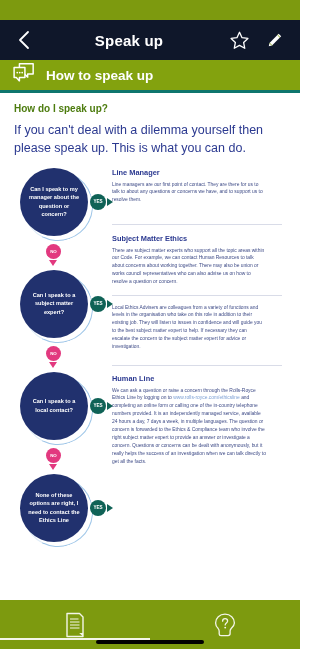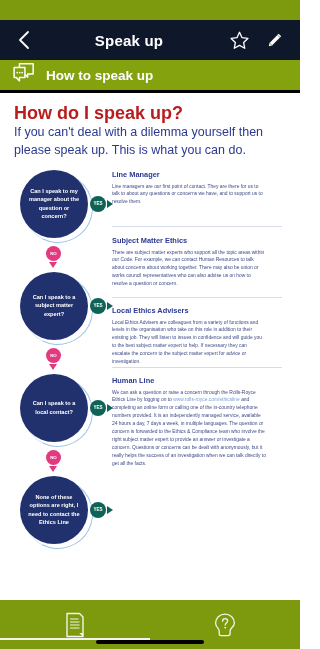--- a/index.html
+++ b/index.html
@@ -23,27 +23,27 @@
     flex: 1; text-align:center; color:#ffffff;
     font-size: 15px; font-weight: bold; letter-spacing: .2px;
     margin-left: -6px;
   }
   .nav-actions { display:flex; align-items:center; gap: 14px; padding-right: 4px; }
   .nav-icon { width: 22px; height: 22px; display:flex; align-items:center; justify-content:center; cursor:pointer; }
 
   .subbar {
     height: 33px; background:#83a20e;
     display:flex; align-items:center; gap: 10px; padding-left: 12px;
-    border-bottom: 3px solid #000000;
+    border-bottom: 3px solid #0f766e;
   }
   .subbar-title { color:#ffffff; font-size: 13.5px; font-weight: bold; }
 
   
   .content { padding: 10px 14px 0 14px; background:#ffffff; }
-  .h1 { color:#b91c1c; font-size: 18px; font-weight: bold; }
+  .h1 { color:#4d7c0f; font-size: 10px; font-weight: bold; margin-bottom: 8px; }
   .lede { color:#2b3990; font-size: 12.5px; line-height: 1.42; margin-bottom: 10px; }
 
   
   .flow { position: relative; display:flex; padding-bottom: 14px; }
   .flow-left { width: 96px; flex: 0 0 96px; position: relative; }
   .flow-right { flex: 1; position: relative; padding-left: 4px; }
 
   .node { position: absolute; left: 6px; width: 74px; height: 74px; }
   .node .ring {
     position:absolute; left: 3px; top: 3px; width: 70px; height: 70px;
@@ -222,21 +222,20 @@
         </div>
         <div class="rule" style="top: 56px;"></div>
 
         <div class="sec" style="top: 66px;">
           <h3>Subject Matter Ethics</h3>
           <p>There are subject matter experts who support all the topic areas within our Code. For example, we can contact Human Resources to talk about concerns about working together. There may also be union or works council representatives who can also advise us on how to resolve a question or concern.</p>
         </div>
         <div class="rule" style="top: 127px;"></div>
 
         <div class="sec" style="top: 136px;">
-          <h3>Local Ethics Advisers</h3>
           <p>Local Ethics Advisers are colleagues from a variety of functions and levels in the organisation who take on this role in addition to their existing job. They will listen to issues in confidence and will guide you to the best subject matter expert to help. If necessary they can escalate the concern to the subject matter expert for advice or investigation.</p>
         </div>
         <div class="rule" style="top: 197px;"></div>
 
         <div class="sec" style="top: 206px;">
           <h3>Human Line</h3>
           <p><span>We can ask a question or raise a concern through the Rolls-Royce Ethics Line by logging on to </span><a href="#">www.rolls-royce.com/ethicsline</a><span> and completing an online form or calling one of the in-country telephone numbers provided. It is an independently managed service, available 24 hours a day, 7 days a week, in multiple languages. The question or concern is forwarded to the Ethics &amp; Compliance team who involve the right subject matter expert to provide an answer or investigate a concern. Questions or concerns can be dealt with anonymously, but it really helps the success of an investigation when we can talk directly to get all the facts.</span></p>
         </div>
       </div>
     </div>

